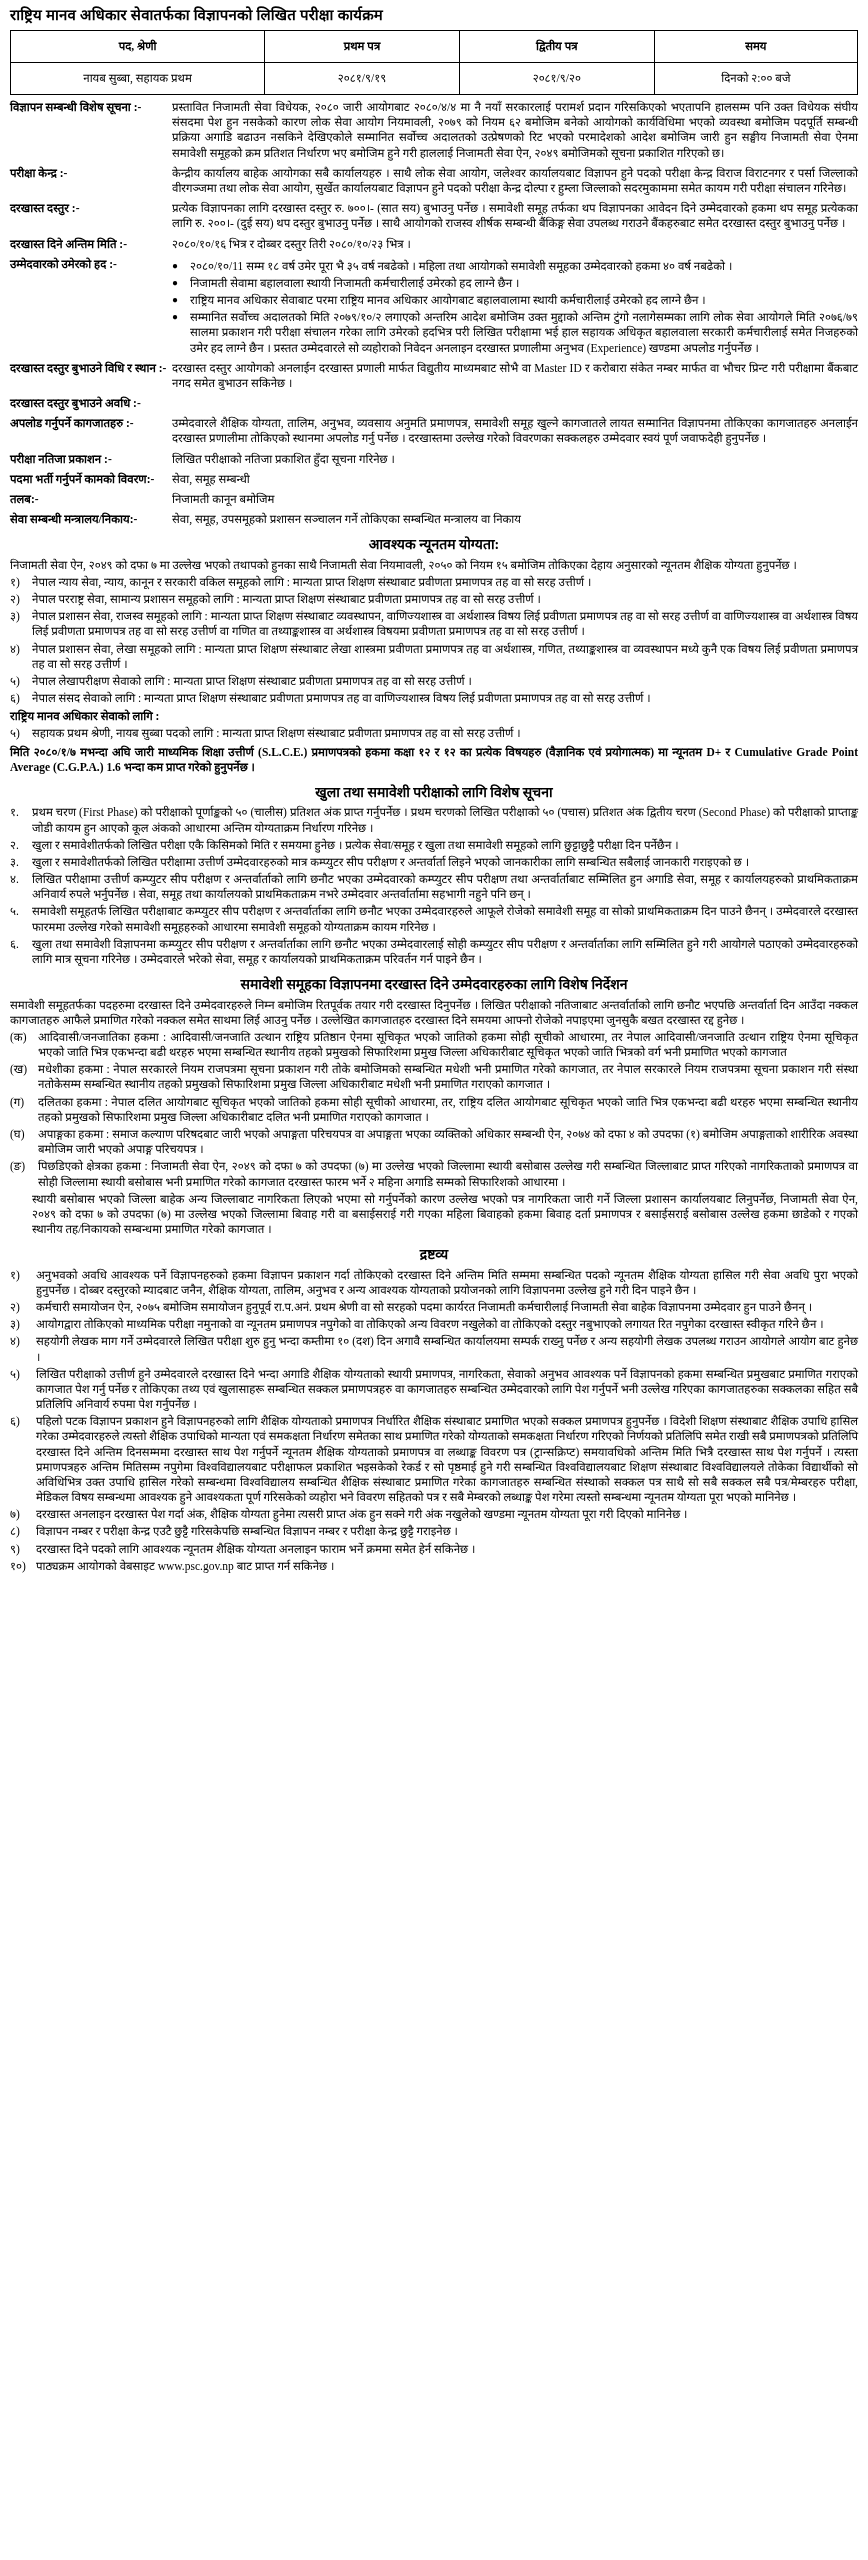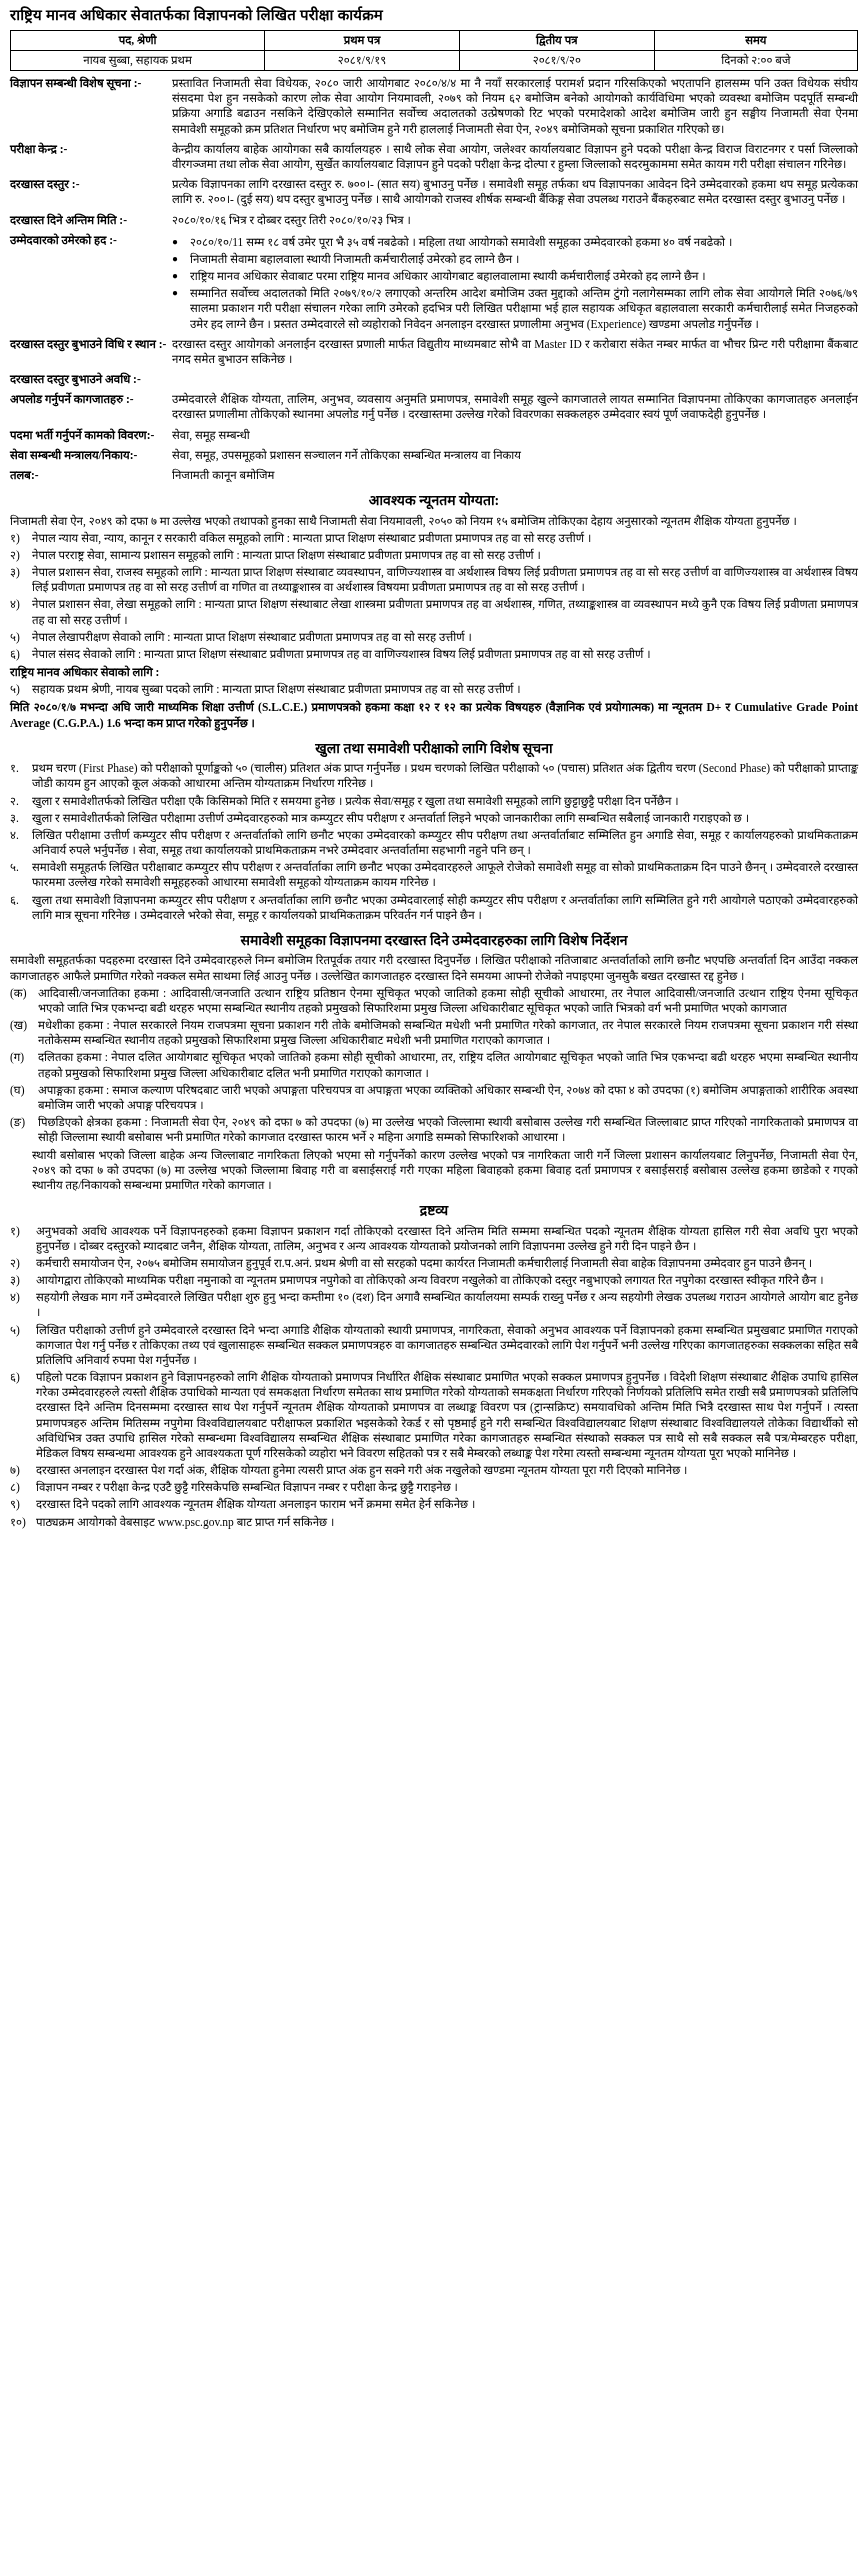--- a/index.html
+++ b/index.html
@@ -26,21 +26,21 @@
     letter-spacing: 0.2px;
     margin-bottom: 4px;
   }
   table.grid {
     width: 100%;
     border-collapse: collapse;
     font-size: 11.5px;
   }
   table.grid td, table.grid th {
     border: 1px solid #000;
-    padding: 2px 4px;
+    padding: 8px 4px;
     vertical-align: middle;
     text-align: center;
   }
   table.grid th { font-weight: bold; }
   .exam-table td { height: 20px; }
 
   .rowblock {
     display: flex;
     align-items: flex-start;
     margin-top: 5px;
@@ -162,36 +162,40 @@
 
   <div class="rowblock">
     <div class="lbl">दरखास्त दस्तुर बुभाउने अवधि :-</div>
   </div>
 
   <div class="rowblock">
     <div class="lbl">अपलोड गर्नुपर्ने कागजातहरु :-</div>
     <div class="val">उम्मेदवारले शैक्षिक योग्यता, तालिम, अनुभव, व्यवसाय अनुमति प्रमाणपत्र, समावेशी समूह खुल्ने कागजातले लायत सम्मानित विज्ञापनमा तोकिएका कागजातहरु अनलाईन दरखास्त प्रणालीमा तोकिएको स्थानमा अपलोड गर्नु पर्नेछ । दरखास्तमा उल्लेख गरेको विवरणका सक्कलहरु उम्मेदवार स्वयं पूर्ण जवाफदेही हुनुपर्नेछ ।</div>
   </div>
 
+  <div class="rowblock">
+    <div class="lbl">परीक्षा नतिजा प्रकाशन :-</div>
+    <div class="val">लिखित परीक्षाको नतिजा प्रकाशित हुँदा सूचना गरिनेछ ।</div>
+  </div>
 
   <div class="rowblock">
     <div class="lbl">पदमा भर्ती गर्नुपर्ने कामको विवरण:-</div>
     <div class="val">सेवा, समूह सम्बन्धी</div>
   </div>
 
   <div class="rowblock">
+    <div class="lbl">तलब:-</div>
+    <div class="val">निजामती कानून बमोजिम</div>
+  </div>
+
+  <div class="rowblock">
     <div class="lbl">सेवा सम्बन्धी मन्त्रालय/निकाय:-</div>
     <div class="val">सेवा, समूह, उपसमूहको प्रशासन सञ्चालन गर्ने तोकिएका सम्बन्धित मन्त्रालय वा निकाय</div>
   </div>
 
-  <div class="rowblock">
-    <div class="lbl">तलब:-</div>
-    <div class="val">निजामती कानून बमोजिम</div>
-  </div>
-
   <div class="section-head">आवश्यक न्यूनतम योग्यता:</div>
   <div class="para">निजामती सेवा ऐन, २०४९ को दफा ७ मा उल्लेख भएको तथापको हुनका साथै निजामती सेवा नियमावली, २०५० को नियम १५ बमोजिम तोकिएका देहाय अनुसारको न्यूनतम शैक्षिक योग्यता हुनुपर्नेछ ।</div>
 
   <div class="numlist">
     <div class="subitem">
       <div class="mk">१)</div>
       <div class="tx">नेपाल न्याय सेवा, न्याय, कानून र सरकारी वकिल समूहको लागि : मान्यता प्राप्त शिक्षण संस्थाबाट प्रवीणता प्रमाणपत्र तह वा सो सरह उत्तीर्ण ।</div>
     </div>
     <div class="subitem">
       <div class="mk">२)</div>

